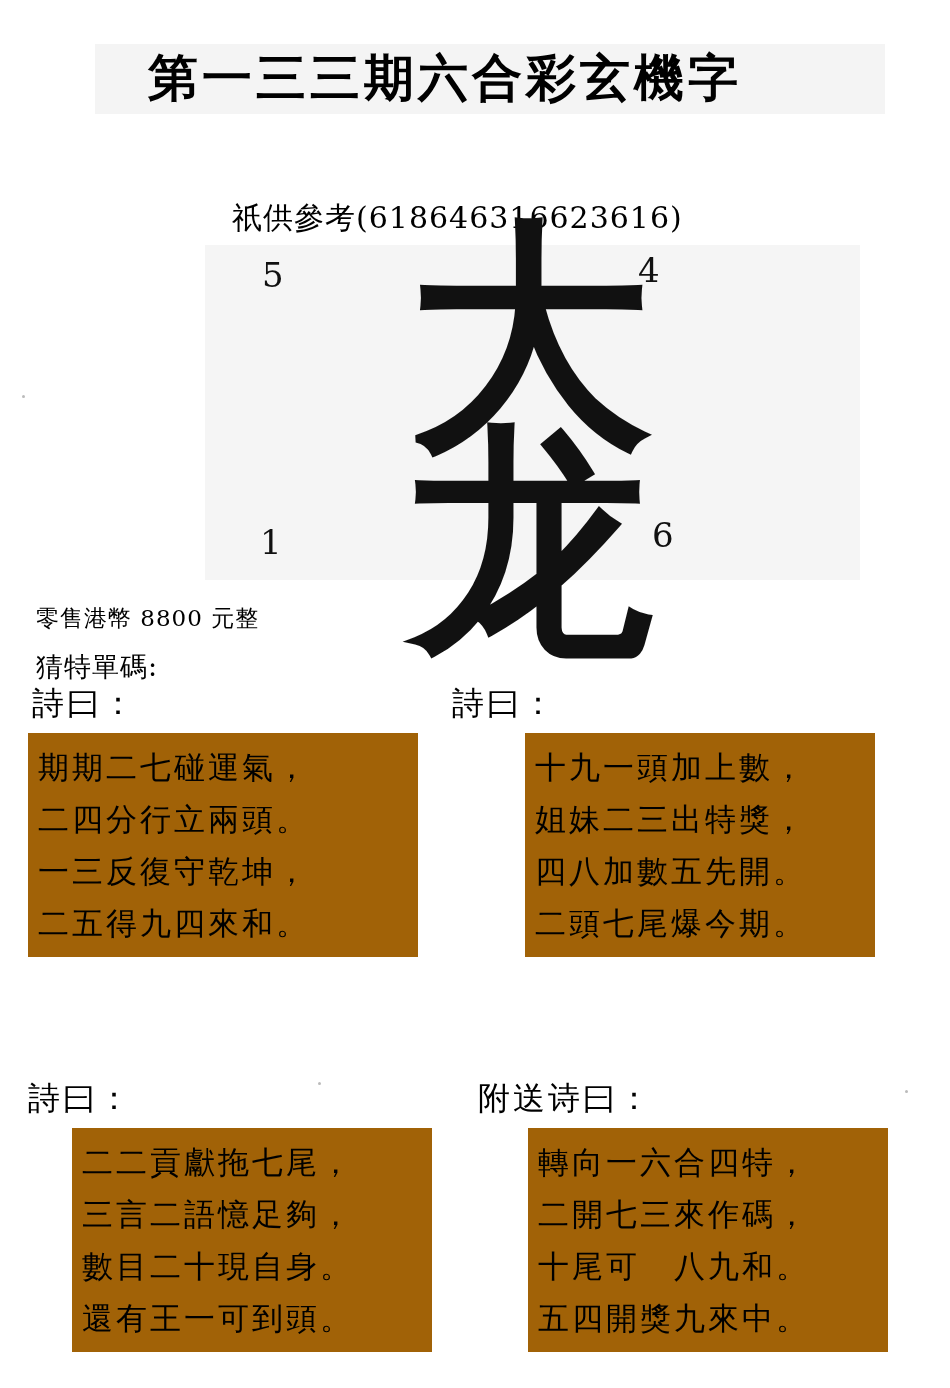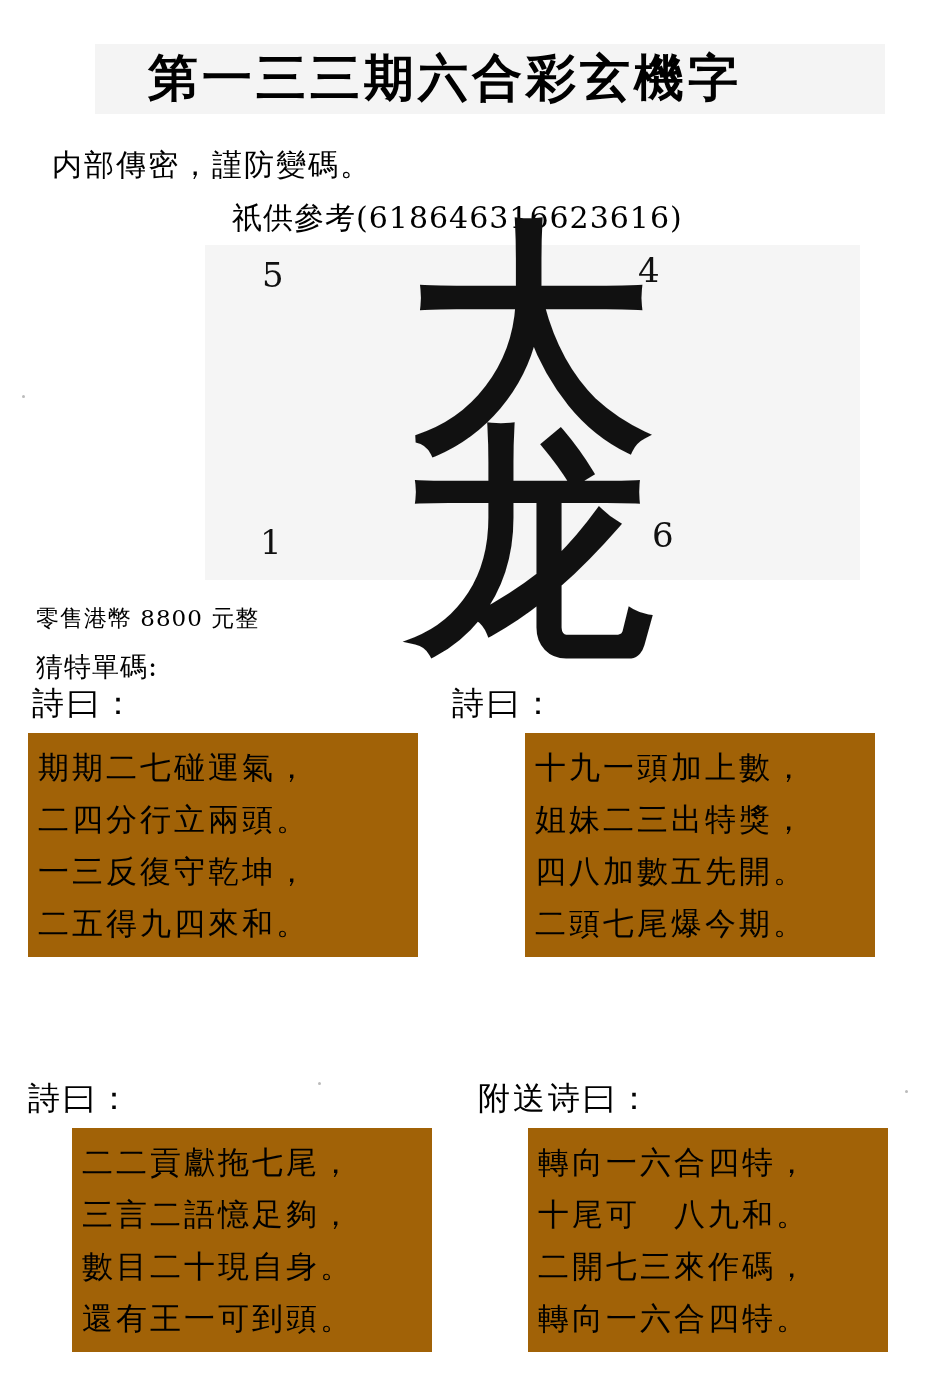--- a/index.html
+++ b/index.html
@@ -161,21 +161,20 @@
   }
 </style>
 </head>
 <body>
 
 <div class="page">
 
   <div class="title-band"></div>
   <div class="title">第一三三期六合彩玄機字</div>
 
-  <div class="sub1">内部傳密，謹防變碼。</div>
   <div class="sub2">祇供參考(618646316623616)</div>
 
   <div class="center-panel"></div>
 
   <div class="corner-num cn-tl">5</div>
   <div class="corner-num cn-tr">4</div>
   <div class="corner-num cn-bl">1</div>
   <div class="corner-num cn-br">6</div>
 
   <div class="big-char">
@@ -206,22 +205,22 @@
   <div class="poem-body p3-body">
     <div>二二貢獻拖七尾，</div>
     <div>三言二語憶足夠，</div>
     <div>數目二十現自身。</div>
     <div>還有王一可到頭。</div>
   </div>
 
   <div class="poem-head p4-head">附送诗曰：</div>
   <div class="poem-body p4-body">
     <div>轉向一六合四特，</div>
+    <div>二開七三來作碼，</div>
     <div>十尾可　八九和。</div>
-    <div>二開七三來作碼，</div>
-    <div>轉向一六合四特。</div>
+    <div>五四開獎九來中。</div>
   </div>
 
   <div class="speck" style="top:395px;left:22px;"></div>
   <div class="speck" style="top:1082px;left:318px;"></div>
   <div class="speck" style="top:1090px;left:905px;"></div>
 
 </div>
 
 </body></html>

